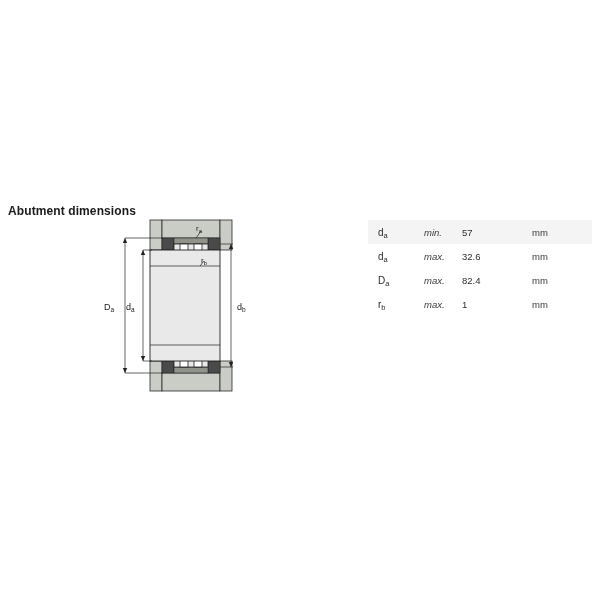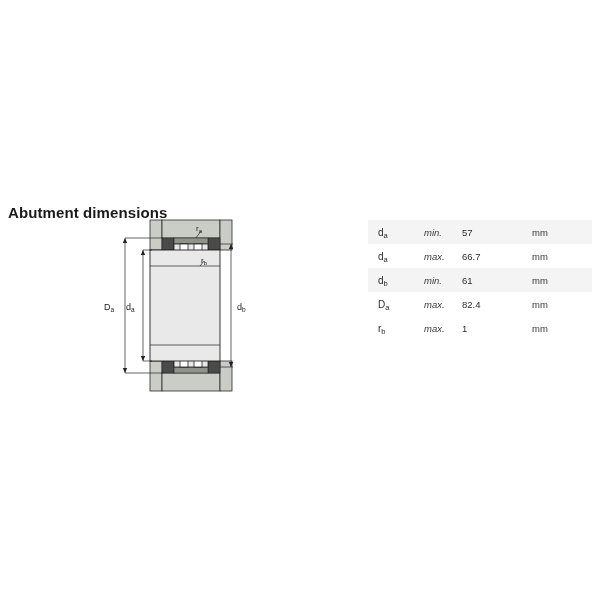--- a/index.html
+++ b/index.html
@@ -20,21 +20,21 @@
     left: 0; top: 0;
     width: 600px;
     height: 600px;
   }
 
   
   .section-title {
     position: absolute;
     left: 8px;
     top: 204px;
-    font-size: 15px;
+    font-size: 12px;
     font-weight: bold;
     color: #1a1a1a;
     letter-spacing: 0.1px;
   }
 
   
   .drawing {
     position: absolute;
     left: 100px;
     top: 218px;
@@ -188,27 +188,21 @@
     <tbody>
         <tr class="odd">
           <td class="col-sym sym">d<sub>a</sub></td>
           <td class="col-lim">min.</td>
           <td class="col-val">57</td>
           <td class="col-unit">mm</td>
         </tr>
         <tr class="even">
           <td class="col-sym sym">d<sub>a</sub></td>
           <td class="col-lim">max.</td>
-          <td class="col-val">66.7</td>
-          <td class="col-unit">mm</td>
-        </tr>
-        <tr class="odd">
-          <td class="col-sym sym">d<sub>b</sub></td>
-          <td class="col-lim">min.</td>
-          <td class="col-val">61</td>
+          <td class="col-val">32.6</td>
           <td class="col-unit">mm</td>
         </tr>
         <tr class="even">
           <td class="col-sym sym">D<sub>a</sub></td>
           <td class="col-lim">max.</td>
           <td class="col-val">82.4</td>
           <td class="col-unit">mm</td>
         </tr>
         <tr class="even">
           <td class="col-sym sym">r<sub>b</sub></td>

